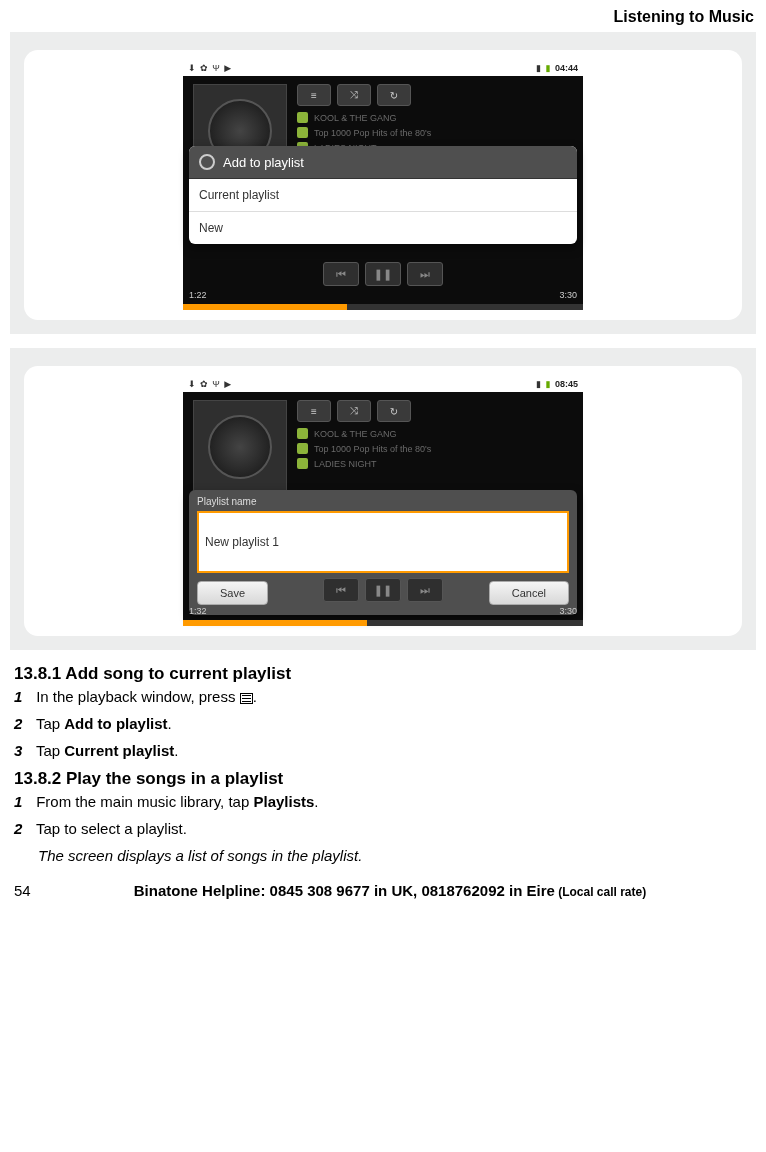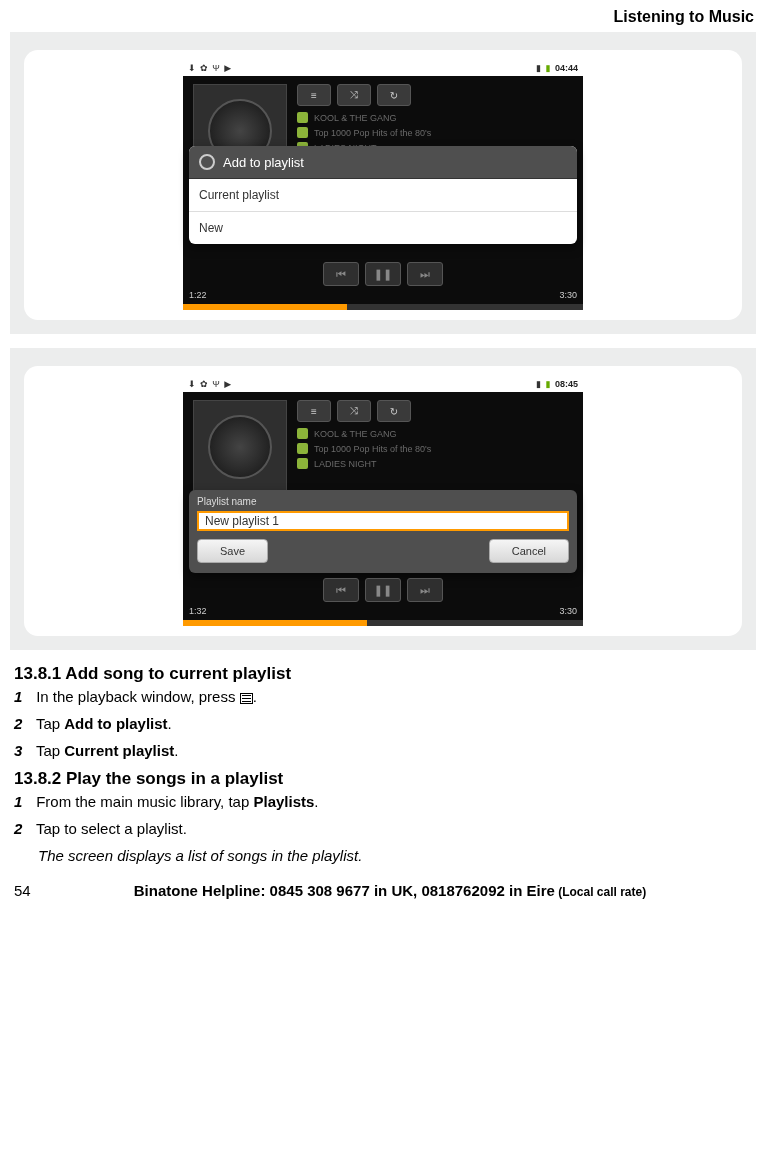--- a/index.html
+++ b/index.html
@@ -173,21 +173,21 @@
     box-shadow: 0 4px 10px rgba(0,0,0,.5);
   }
   .dialog-save-label {
     font-size: 10px;
     color: #ddd;
     margin-bottom: 4px;
   }
   .dialog-input {
     background: #fff;
     border: 2px solid #ff9a00;
-    padding: 1px 6px;
+    padding: 22px 6px;
     font-size: 12px;
     color: #333;
   }
   .dialog-btn-row {
     display: flex;
     justify-content: space-between;
     margin-top: 8px;
   }
   .dialog-btn {
     background: linear-gradient(#f5f5f5,#d8d8d8);

